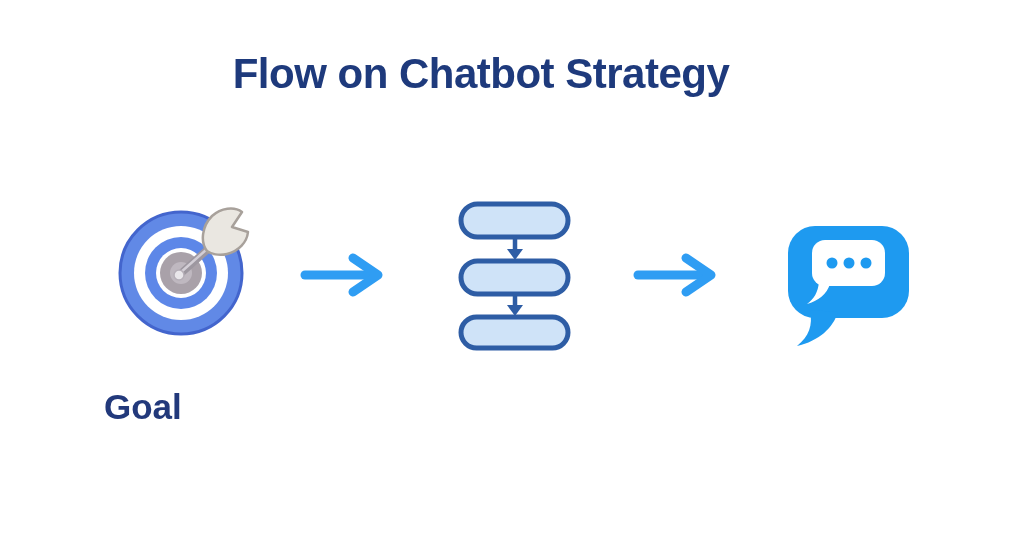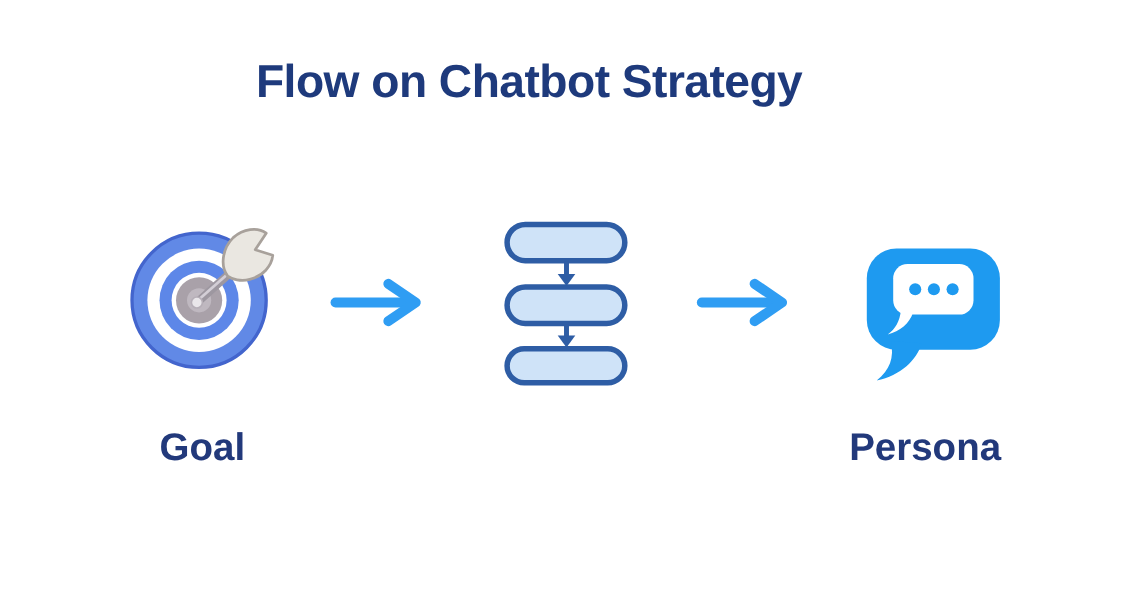--- a/index.html
+++ b/index.html
@@ -29,21 +29,20 @@
   .icon-box { position: absolute; }
   .icon-target   { left: 115px; top: 201px; width: 140px; height: 140px; }
   .icon-arrow-1  { left: 299px; top: 250px; width: 90px;  height: 50px; }
   .icon-flows    { left: 455px; top: 200px; width: 120px; height: 152px; }
   .icon-arrow-2  { left: 632px; top: 250px; width: 90px;  height: 50px; }
   .icon-persona  { left: 786px; top: 222px; width: 126px; height: 126px; }
   .node-label {
     position: absolute;
     top: 387px;
     width: 160px;
-    text-align: center;
     font-size: 35px;
     font-weight: 700;
     color: #22397b;
   }
   .label-goal    { left: 104px; }
   .label-flows   { left: 438px; }
   .label-persona { left: 761px; }
 </style>
 </head>
 <body>
@@ -102,15 +101,14 @@
       <path d="M24 88 C 27 104 23 114 11 124 C 33 119 47 106 52 90 Z" fill="#1e9af0"></path>
       <rect x="26" y="18" width="73" height="46" rx="13" fill="#ffffff"></rect>
       <path d="M33 60 C 32 70 28 77 21 82 C 32 79 41 72 44 62 Z" fill="#ffffff"></path>
       <circle cx="46" cy="41" r="5.5" fill="#1e9af0"></circle>
       <circle cx="63" cy="41" r="5.5" fill="#1e9af0"></circle>
       <circle cx="80" cy="41" r="5.5" fill="#1e9af0"></circle>
     </svg>
   </div>
 
   <div class="node-label label-goal">Goal</div>
-  <div class="node-label label-persona">Persona</div>
 
 </div>
 
 </body></html>

